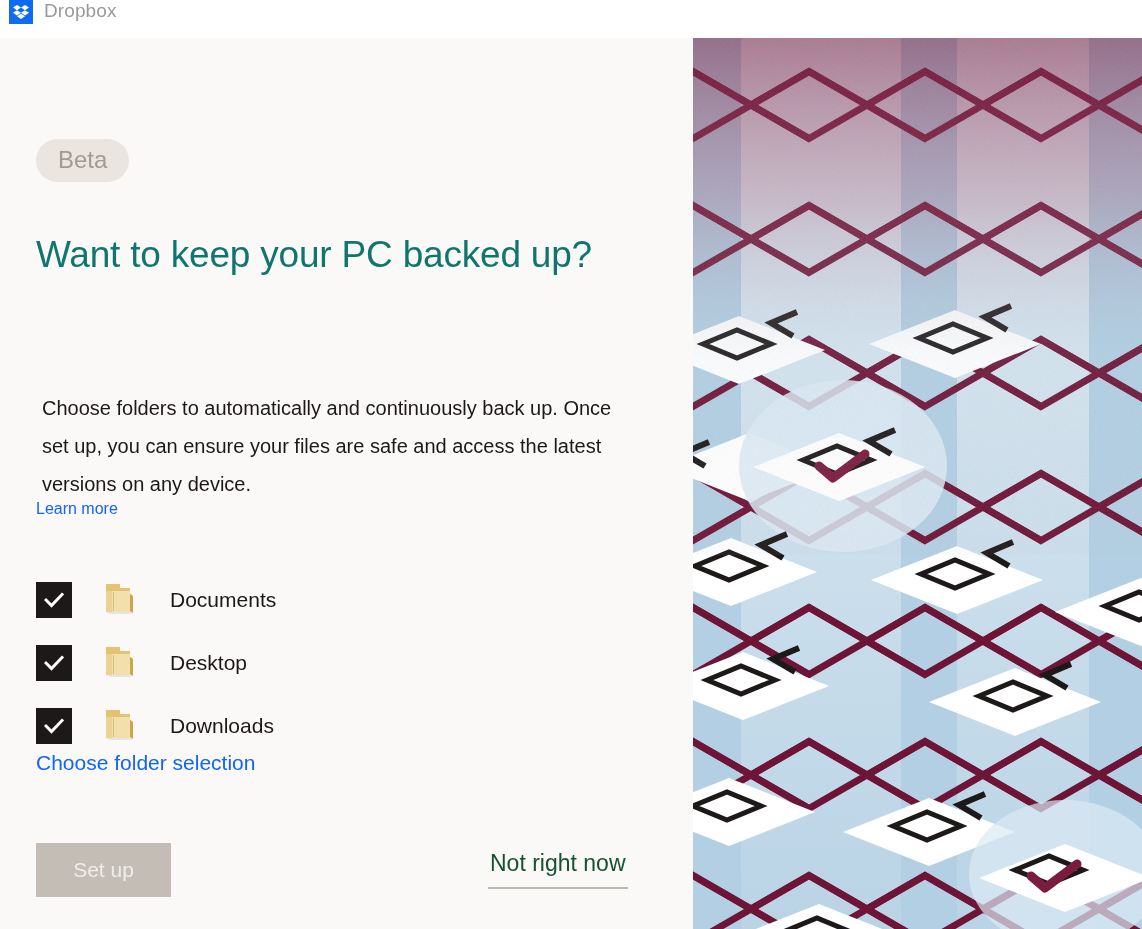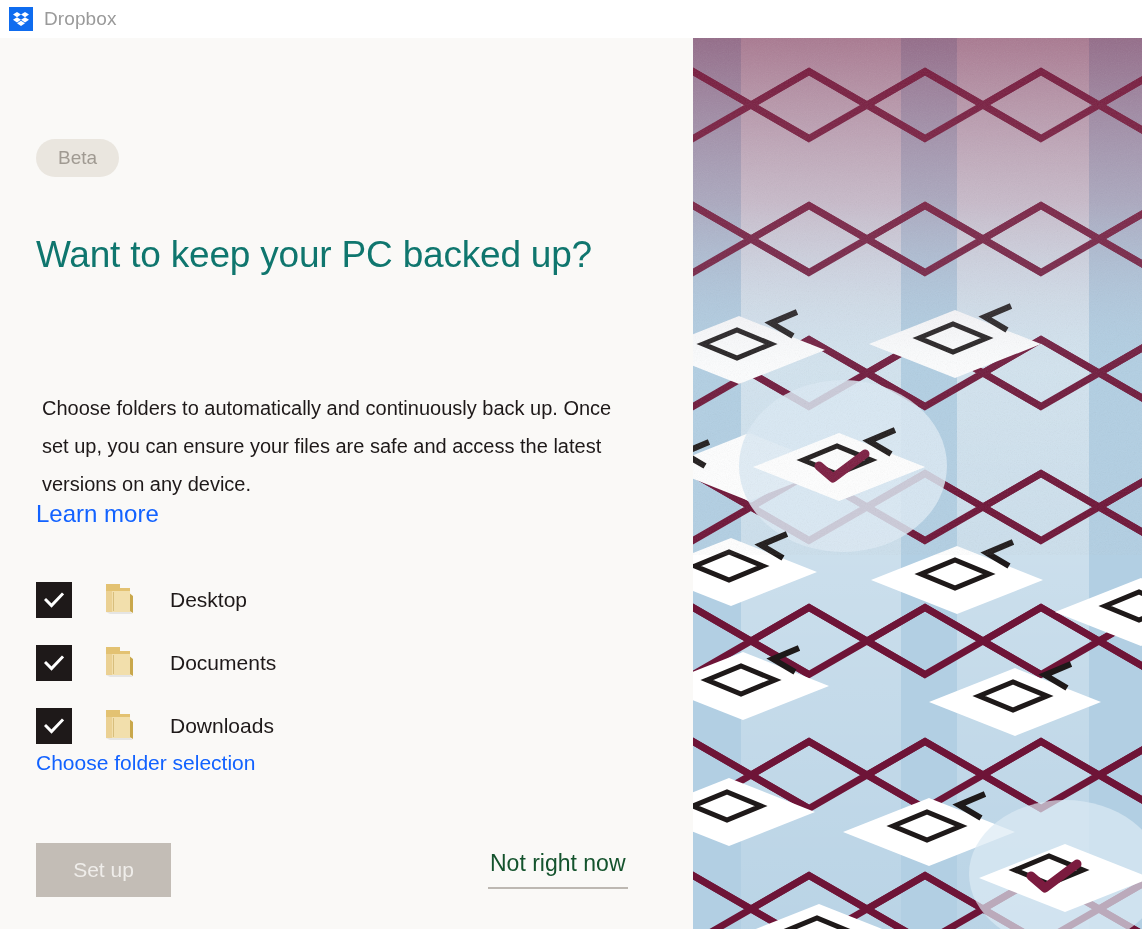--- a/index.html
+++ b/index.html
@@ -22,21 +22,20 @@
   }
 
   
   .titlebar {
     position: absolute;
     top: 0; left: 0;
     width: 1142px;
     height: 38px;
     background: #FFFFFF;
     display: flex;
-    align-items: center;
     padding-left: 9px;
     box-sizing: border-box;
   }
   .brand-logo {
     width: 24px;
     height: 24px;
     background: #0F6CEF;
     display: flex;
     align-items: center;
     justify-content: center;
@@ -70,21 +69,21 @@
   }
   .illustration-pane svg { display: block; }
 
   
   .badge-beta {
     position: absolute;
     top: 101px;
     left: 36px;
     background: #EAE6DF;
     color: #A09A92;
-    font-size: 19px;
+    font-size: 24px;
     border-radius: 22px;
     padding: 9px 22px 10px 22px;
     line-height: 1;
   }
   .headline {
     position: absolute;
     top: 193px;
     left: 36px;
     width: 630px;
     margin: 0;
@@ -101,21 +100,21 @@
     width: 600px;
     margin: 6px;
     font-size: 20px;
     line-height: 1.9;
     color: #1E1919;
   }
   .link-learn-more {
     position: absolute;
     top: 462px;
     left: 36px;
-    font-size: 24px;
+    font-size: 16px;
     color: #1262FF;
     text-decoration: none;
     cursor: pointer;
   }
 
   
   .folder-list {
     position: absolute;
     top: 530px;
     left: 36px;
@@ -232,40 +231,40 @@
         <span class="folder-icon">
           <svg width="42" height="40" viewBox="0 0 42 40">
             <path d="M28 12 L33 16 L33 33 L28 30 Z" fill="#C9A84C"></path>
             <path d="M6 4 L20 4 L20 8 L30 8 L30 32 L6 32 Z" fill="#EBD193"></path>
             <path d="M6 4 L20 4 L20 8 L30 8 L30 11 L6 11 Z" fill="#E3C272"></path>
             <path d="M12 11 L30 11 L30 32 L12 32 Z" fill="#F2DFAC"></path>
             <path d="M13 12 L14 12 L14 31 L13 31 Z" fill="#D8BE7C"></path>
             <path d="M30 32 L33 34 L10 34 L6 32 Z" fill="#CBCBCB" opacity="0.45"></path>
           </svg>
         </span>
-        <span class="folder-label">Desktop</span>
+        <span class="folder-label">Documents</span>
       </div>
 
       <div class="folder-row">
         <span class="checkbox">
           <svg width="20" height="16" viewBox="0 0 20 16">
             <path d="M2 8 L7.5 13.5 L18 2.5" stroke="#FFFFFF" stroke-width="3" fill="none" stroke-linecap="square"></path>
           </svg>
         </span>
         <span class="folder-icon">
           <svg width="42" height="40" viewBox="0 0 42 40">
             <path d="M28 12 L33 16 L33 33 L28 30 Z" fill="#C9A84C"></path>
             <path d="M6 4 L20 4 L20 8 L30 8 L30 32 L6 32 Z" fill="#EBD193"></path>
             <path d="M6 4 L20 4 L20 8 L30 8 L30 11 L6 11 Z" fill="#E3C272"></path>
             <path d="M12 11 L30 11 L30 32 L12 32 Z" fill="#F2DFAC"></path>
             <path d="M13 12 L14 12 L14 31 L13 31 Z" fill="#D8BE7C"></path>
             <path d="M30 32 L33 34 L10 34 L6 32 Z" fill="#CBCBCB" opacity="0.45"></path>
           </svg>
         </span>
-        <span class="folder-label">Documents</span>
+        <span class="folder-label">Desktop</span>
       </div>
 
       <div class="folder-row">
         <span class="checkbox">
           <svg width="20" height="16" viewBox="0 0 20 16">
             <path d="M2 8 L7.5 13.5 L18 2.5" stroke="#FFFFFF" stroke-width="3" fill="none" stroke-linecap="square"></path>
           </svg>
         </span>
         <span class="folder-icon">
           <svg width="42" height="40" viewBox="0 0 42 40">

